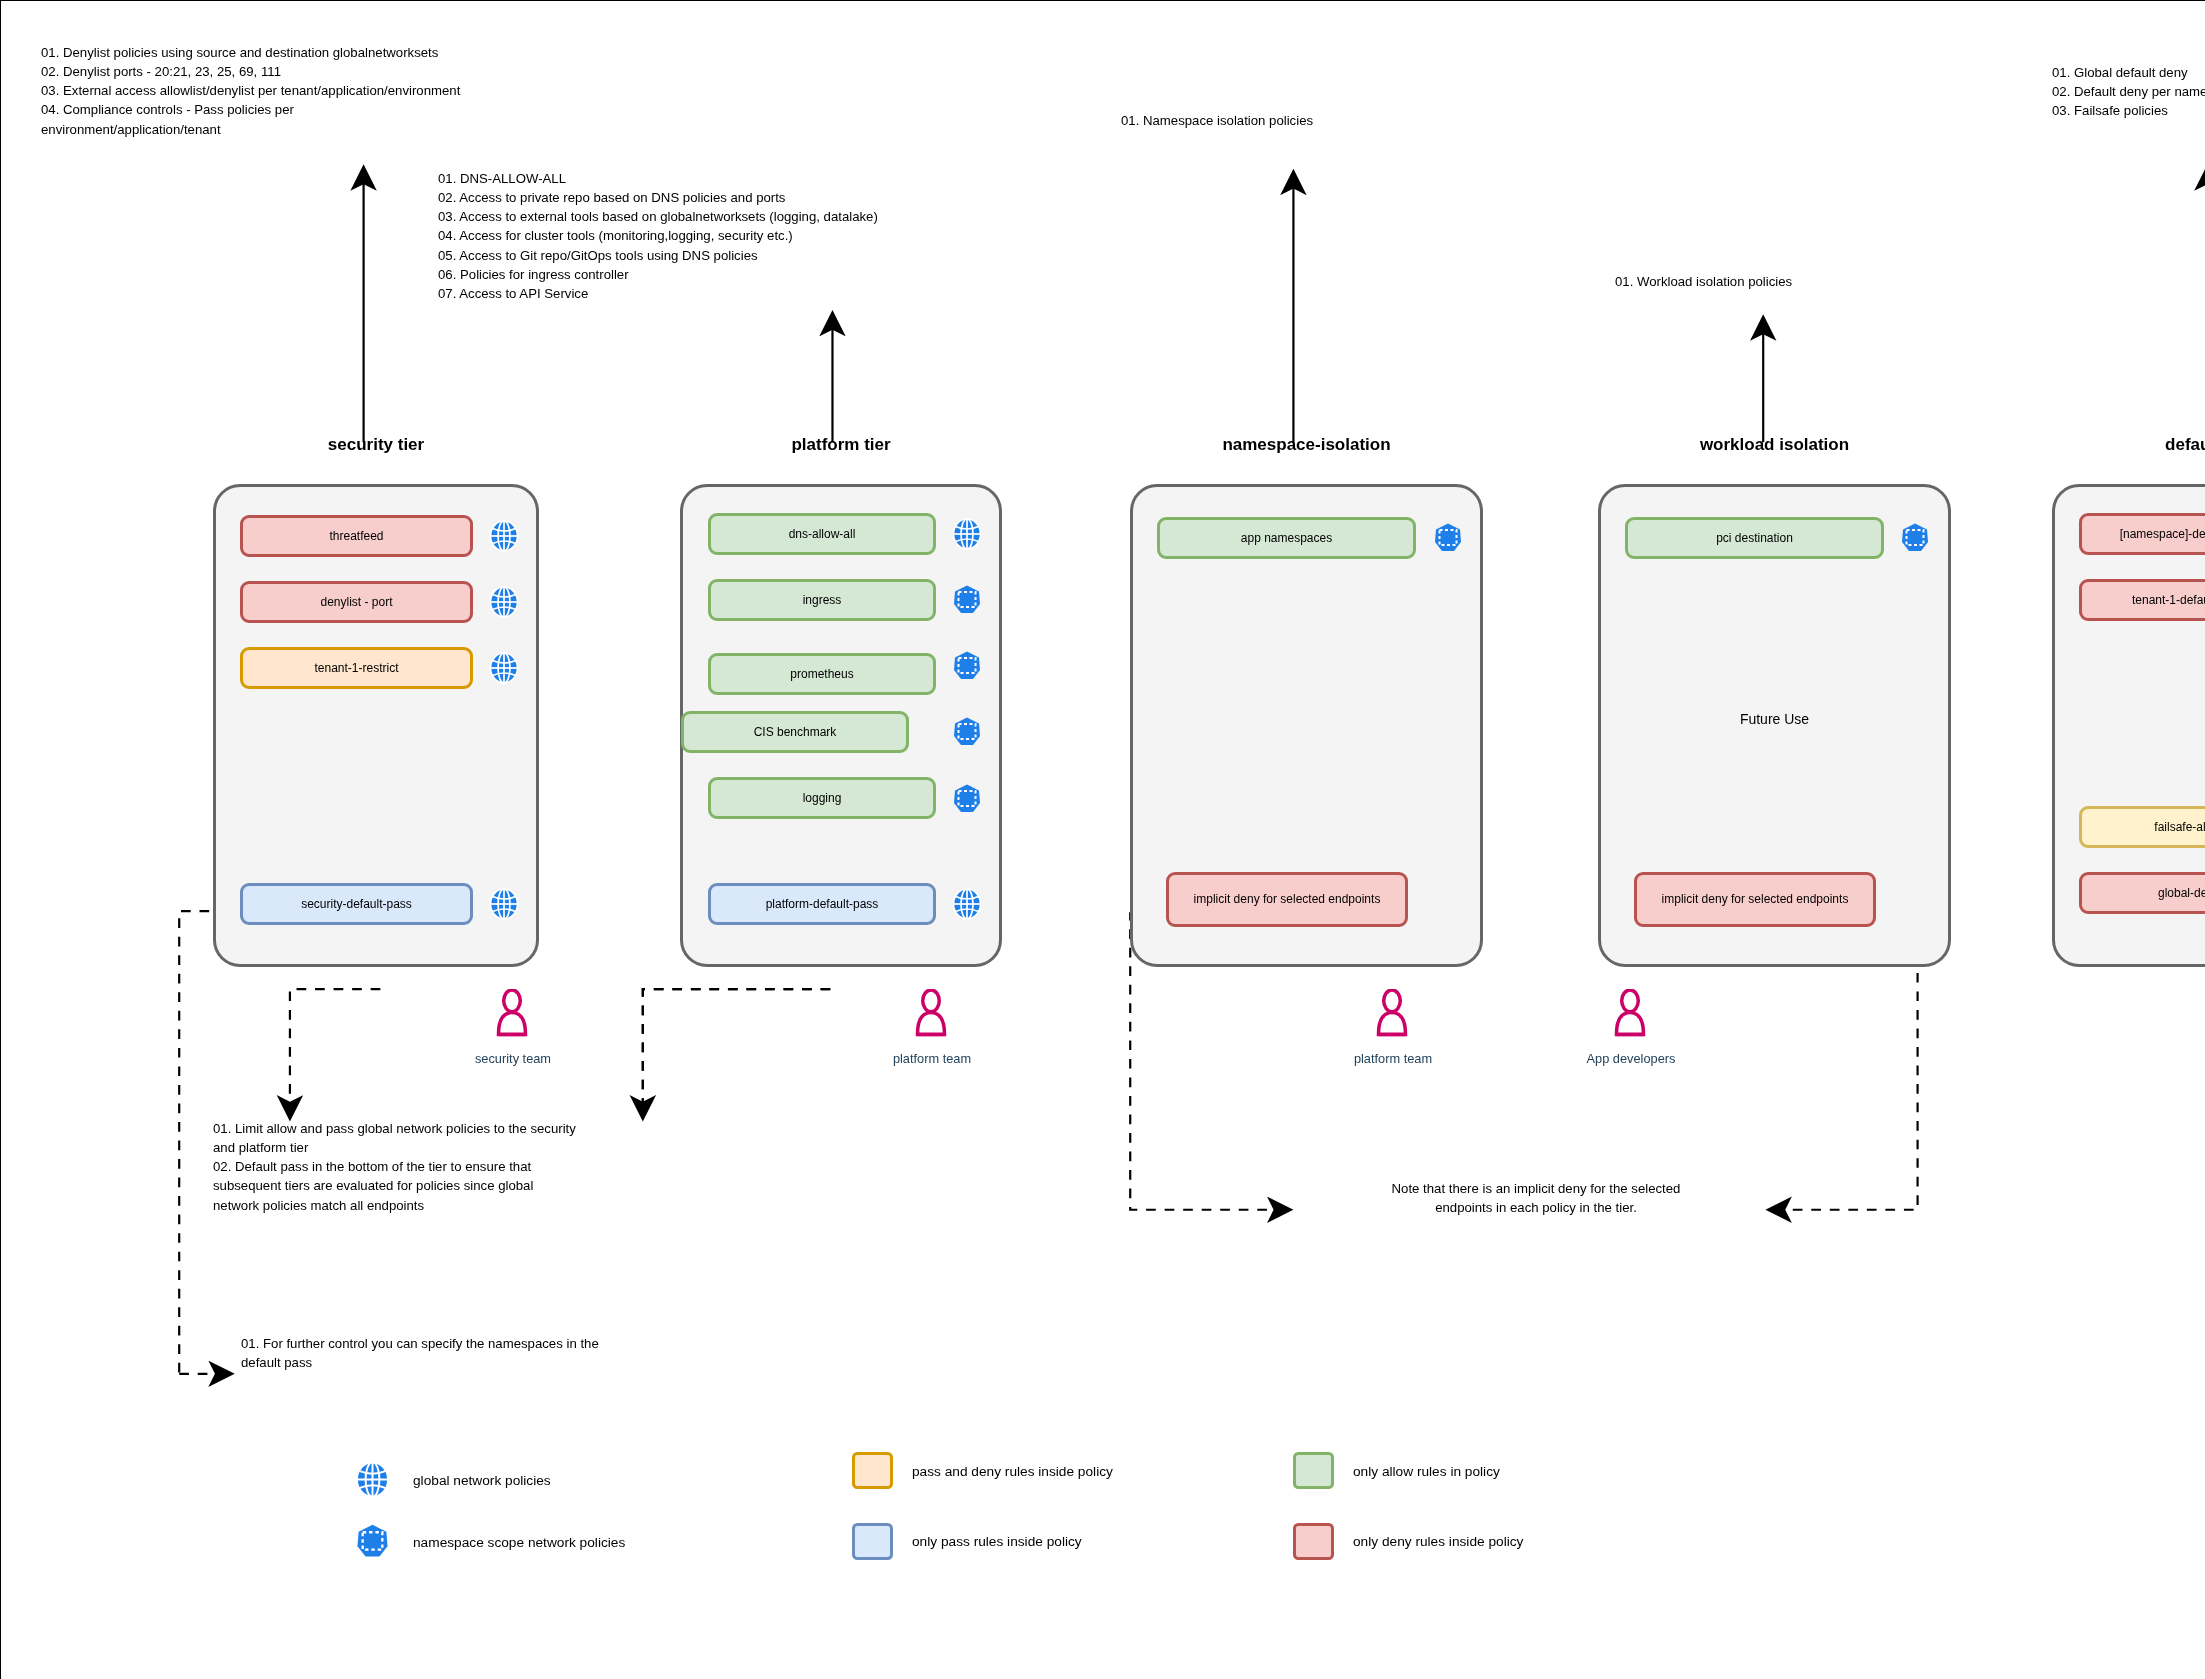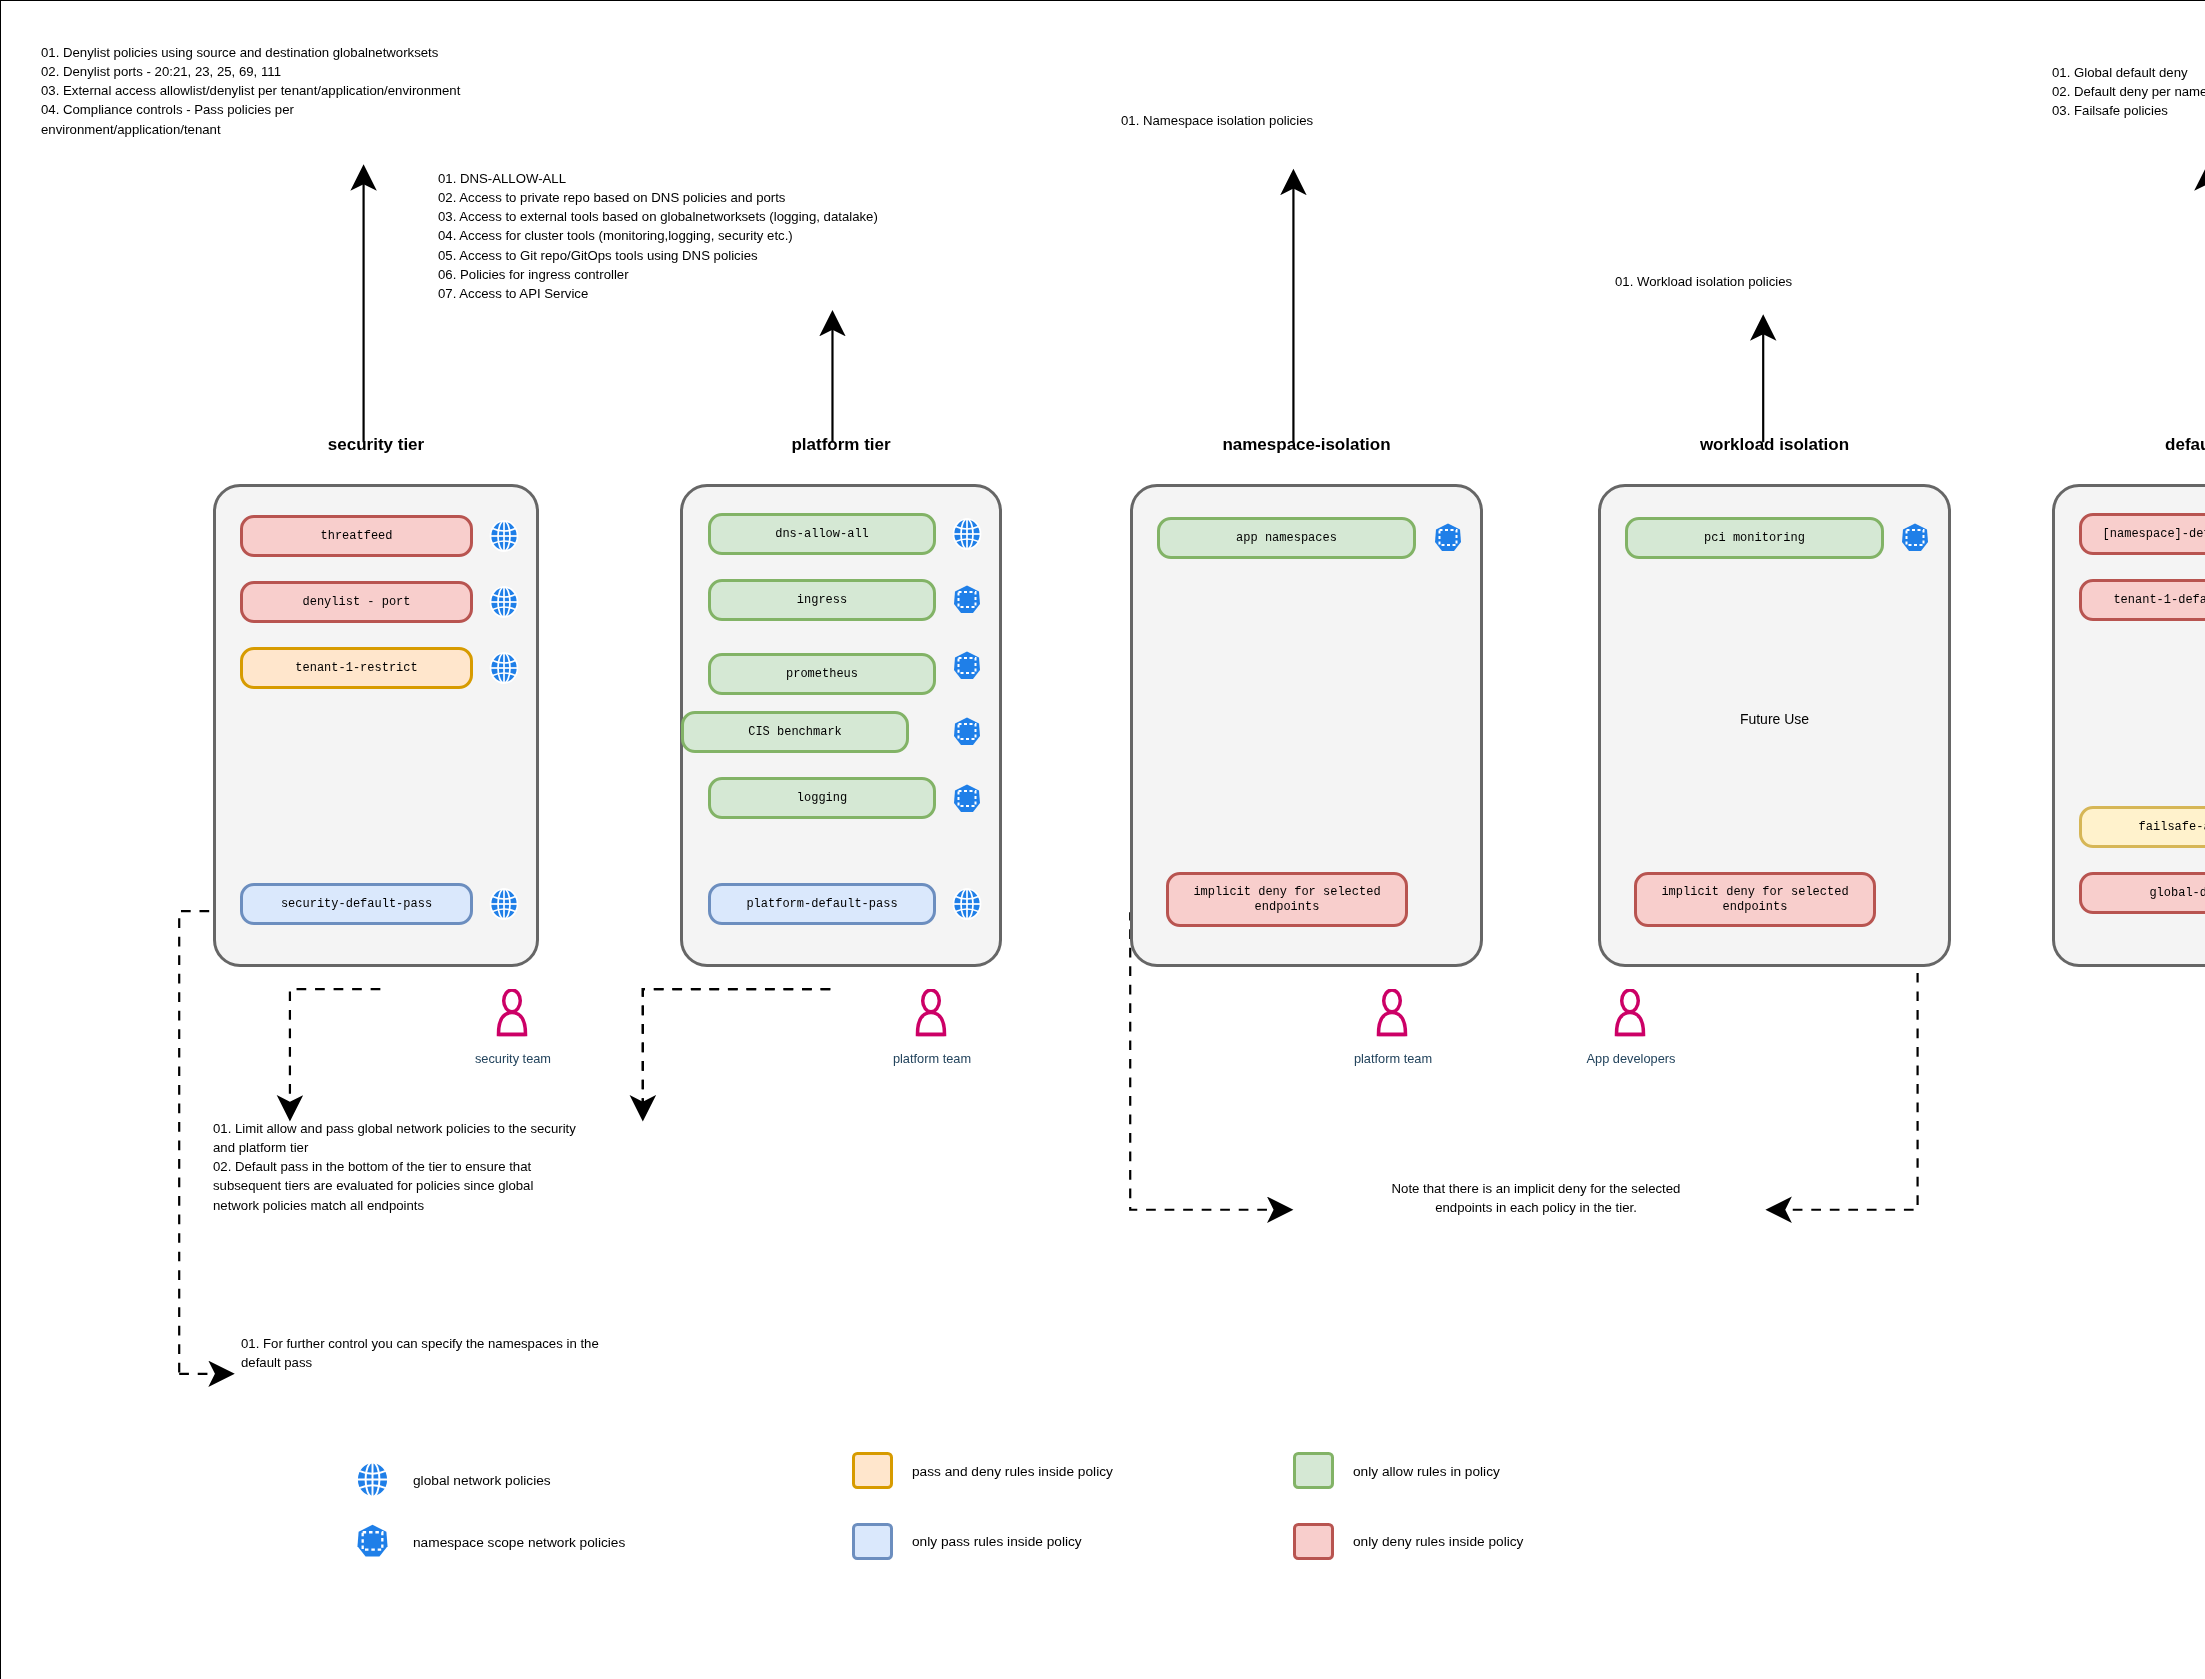--- a/index.html
+++ b/index.html
@@ -24,28 +24,27 @@
   .tier-box{
     background:#f4f4f4;
     border:3.1px solid #666666;
     border-radius:27px;
     box-sizing:border-box;
   }
   
   .pill{
     position:absolute;
     box-sizing:border-box;
-    border-radius:14px;
+    border-radius:9px;
     border-width:3.1px;border-style:solid;
     display:flex;align-items:center;justify-content:center;
     text-align:center;
     font-size:12px;color:#000;
     line-height:1.25;
     padding:0 4.4px;
-    font-family:Liberation Mono, monospace;
   }
   .pill.deny{background:#f8cecc;border-color:#b85450;}
   .pill.allow{background:#d5e8d4;border-color:#82b366;}
   .pill.pass{background:#dae8fc;border-color:#6c8ebf;}
   .pill.passdeny{background:#ffe6cc;border-color:#d79b00;}
   .pill.failsafe{background:#fff2cc;border-color:#d6b656;}
   .future-use{
     position:absolute;font-size:14px;color:#000;text-align:center;width:100%;
   }
   
@@ -259,21 +258,21 @@
       <div class="pill deny" style="left:1165px;top:871px;width:242px;height:55px;">implicit deny for selected endpoints</div>
       <span class="abs" style="left:1374px;top:988px;"><svg width="34" height="49" viewBox="0 0 78 112">
     <ellipse cx="39" cy="27" rx="19" ry="25" fill="none" stroke="#cc0066" stroke-width="8"></ellipse>
     <path d="M8 104 Q8 54 39 54 Q70 54 70 104 Z" fill="none" stroke="#cc0066" stroke-width="8"></path>
     <line x1="8" y1="104" x2="70" y2="104" stroke="#cc0066" stroke-width="8"></line>
   </svg></span>
       <div class="actor-label" style="left:1317px;top:1050px;width:150px;">platform team</div>
       <div class="abs tier-title" style="left:1597px;top:434px;width:353px;">workload isolation</div>
       <div class="abs tier-box" style="left:1597px;top:483px;width:353px;height:483px;"></div>
       <div class="abs future-use" style="left:1597px;top:710px;width:353px;">Future Use</div>
-      <div class="pill allow" style="left:1624px;top:516px;width:259px;height:42px;">pci monitoring</div>
+      <div class="pill allow" style="left:1624px;top:516px;width:259px;height:42px;">pci destination</div>
       <span class="abs" style="left:1898px;top:521px;"><svg width="32" height="32" viewBox="0 0 64 64">
     <path d="M32 3 L56 15 L58 40 L44 58 L20 58 L6 40 L8 15 Z" fill="#1f7fe8"></path>
     <rect x="15" y="16" width="34" height="30" fill="none" stroke="#fff" stroke-width="4" stroke-dasharray="6,5"></rect>
   </svg></span>
       <div class="pill deny" style="left:1633px;top:871px;width:242px;height:55px;">implicit deny for selected endpoints</div>
       <span class="abs" style="left:1612px;top:988px;"><svg width="34" height="49" viewBox="0 0 78 112">
     <ellipse cx="39" cy="27" rx="19" ry="25" fill="none" stroke="#cc0066" stroke-width="8"></ellipse>
     <path d="M8 104 Q8 54 39 54 Q70 54 70 104 Z" fill="none" stroke="#cc0066" stroke-width="8"></path>
     <line x1="8" y1="104" x2="70" y2="104" stroke="#cc0066" stroke-width="8"></line>
   </svg></span>

